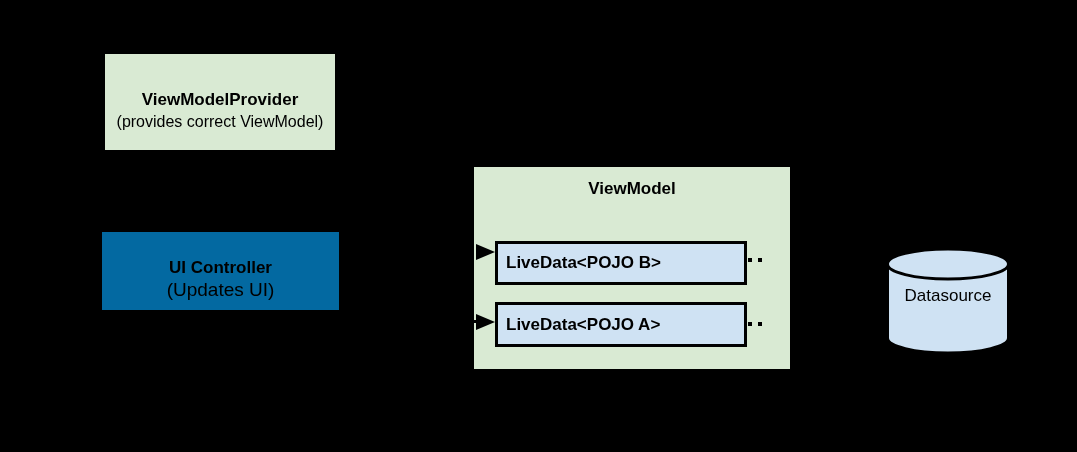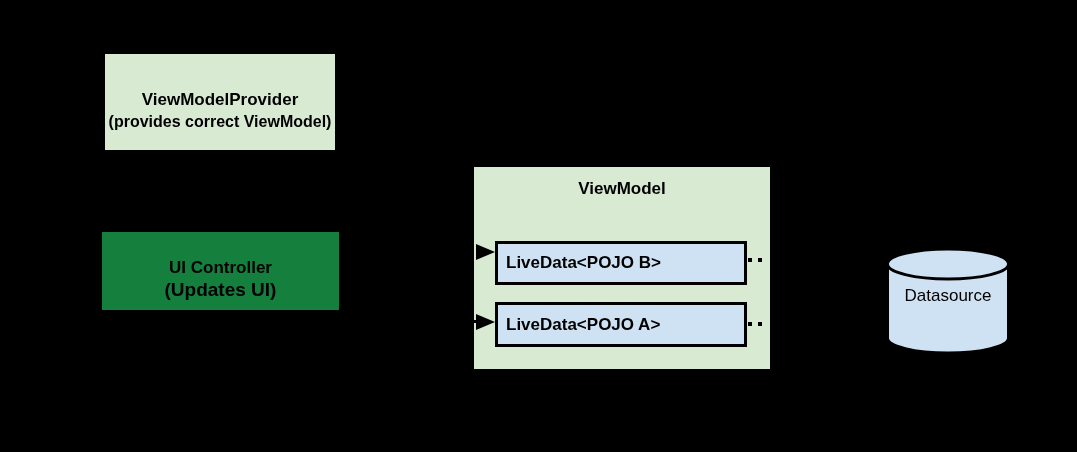--- a/index.html
+++ b/index.html
@@ -21,30 +21,31 @@
     justify-content: center;
     text-align: center;
   }
 
   .vmp-box {
     left: 105px; top: 54px; width: 230px; height: 96px;
     background: #d9ead3;
   }
   .uic-box {
     left: 102px; top: 232px; width: 237px; height: 78px;
-    background: #15803d;
+    background: #0369a1;
   }
   .node-title { font-size: 17px; font-weight: 700; line-height: 22px; margin-top: 16px; }
-  .node-subtitle { font-size: 16px; font-weight: 700; line-height: 21px; }
+  .node-subtitle { font-size: 16px; font-weight: 400; line-height: 21px; }
   .uic-box .node-subtitle { font-size: 19px; line-height: 22px; }
 
   .vm-box {
     position: absolute;
     left: 474px; top: 167px; width: 296px; height: 202px;
     background: #d9ead3;
+    padding-left: 20px;
   }
   .vm-title {
     position: absolute;
     left: 0; top: 12px; width: 100%;
     text-align: center;
     font-size: 17px; font-weight: 700; line-height: 20px;
   }
   .livedata-box {
     position: absolute;
     left: 21px; width: 252px;

